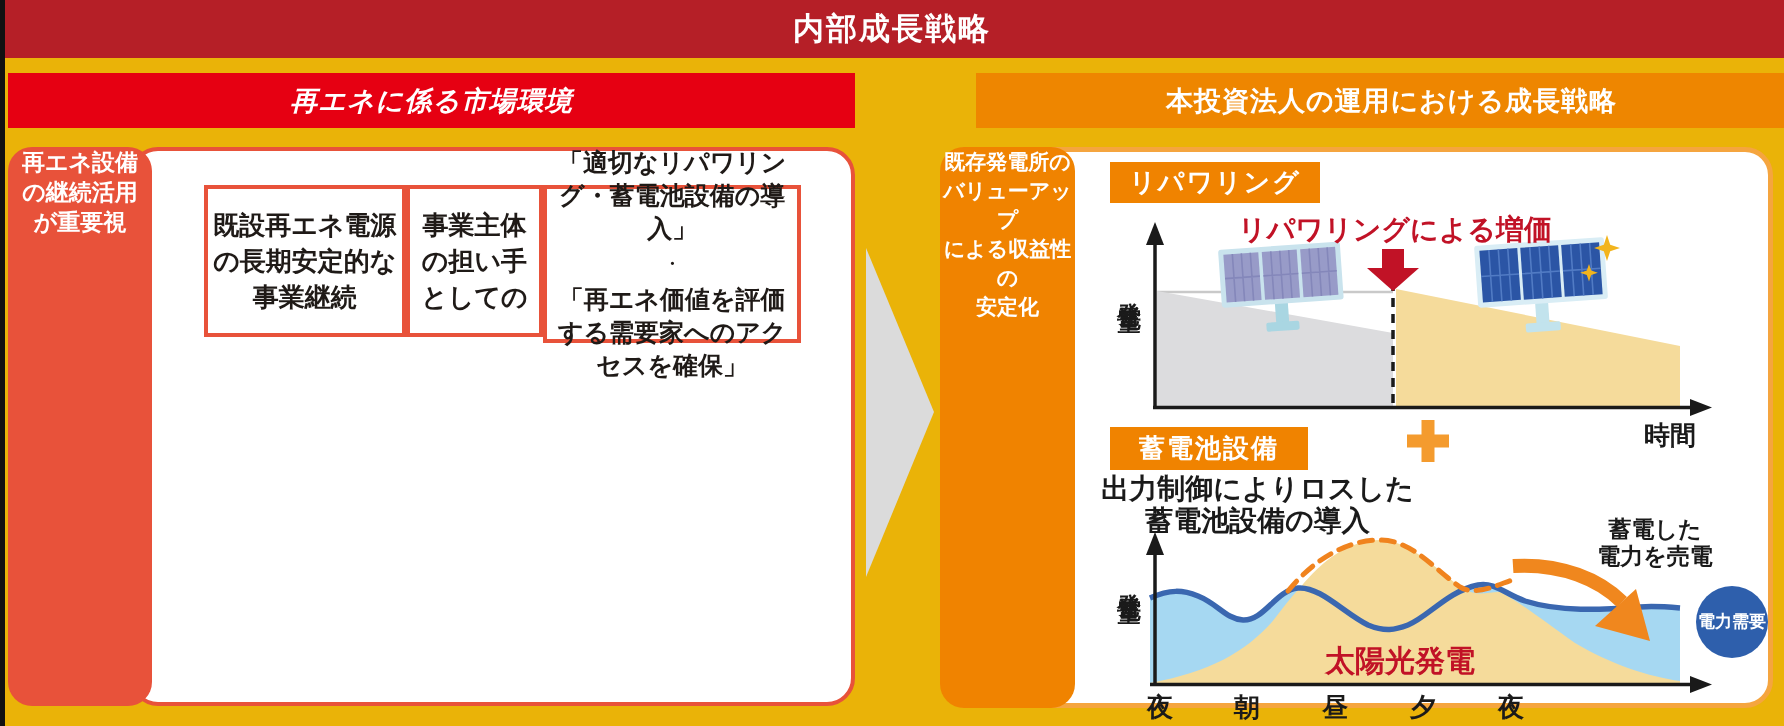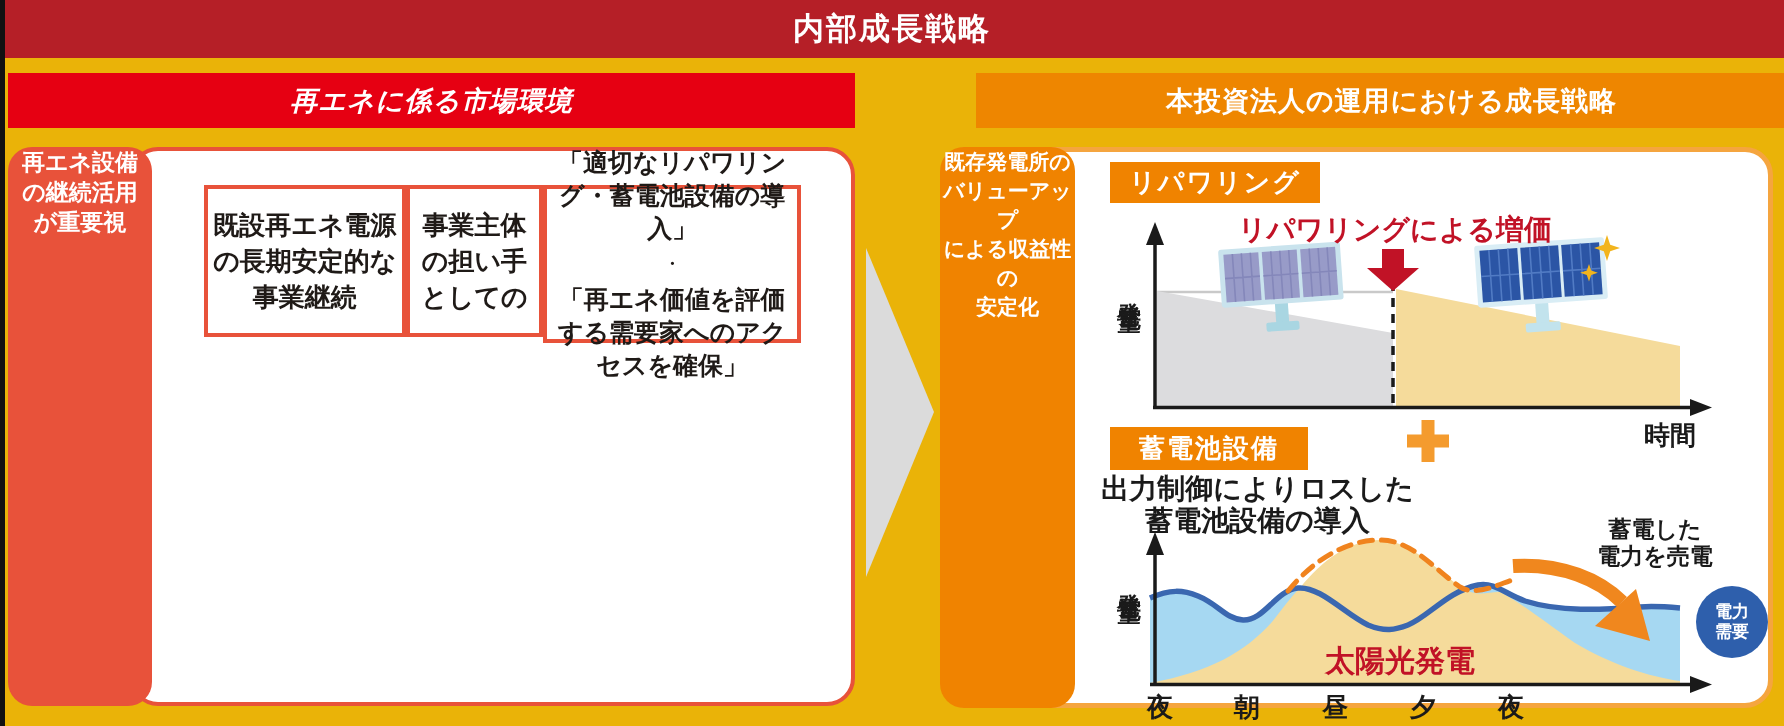--- a/index.html
+++ b/index.html
@@ -23,21 +23,21 @@
         align-items:center;justify-content:center;text-align:center;
         font-size:26px;font-weight:bold;color:#1f1a17;line-height:36px;}
   .panel-right{border:5px solid #f5a53f;border-radius:28px;background:#fff;}
   .tagbox{background:#f08300;color:#fff;font-weight:bold;font-size:26px;
           display:flex;align-items:center;justify-content:center;letter-spacing:2px;}
   .dkred{color:#c11226;font-weight:bold;}
   .blacktxt{color:#1a1a1a;font-weight:bold;}
   .vtext{writing-mode:vertical-rl;text-orientation:upright;font-weight:bold;color:#1a1a1a;
          font-size:24px;letter-spacing:4px;}
   .badge{background:#2e5fac;border-radius:50%;color:#fff;font-weight:bold;font-size:17px;
-         line-height:20px;display:flex;flex-direction:column;align-items:center;justify-content:center;
+         line-height:20px;display:flex;flex-direction:row;align-items:center;justify-content:center;
          text-align:center;}
   svg{display:block;}
 </style>
 </head>
 <body>
 
 <div class="stage">
 
   <div class="abs banner" style="left:0;top:0;width:1784px;height:58px;">
     <span>内部成長戦略</span>

